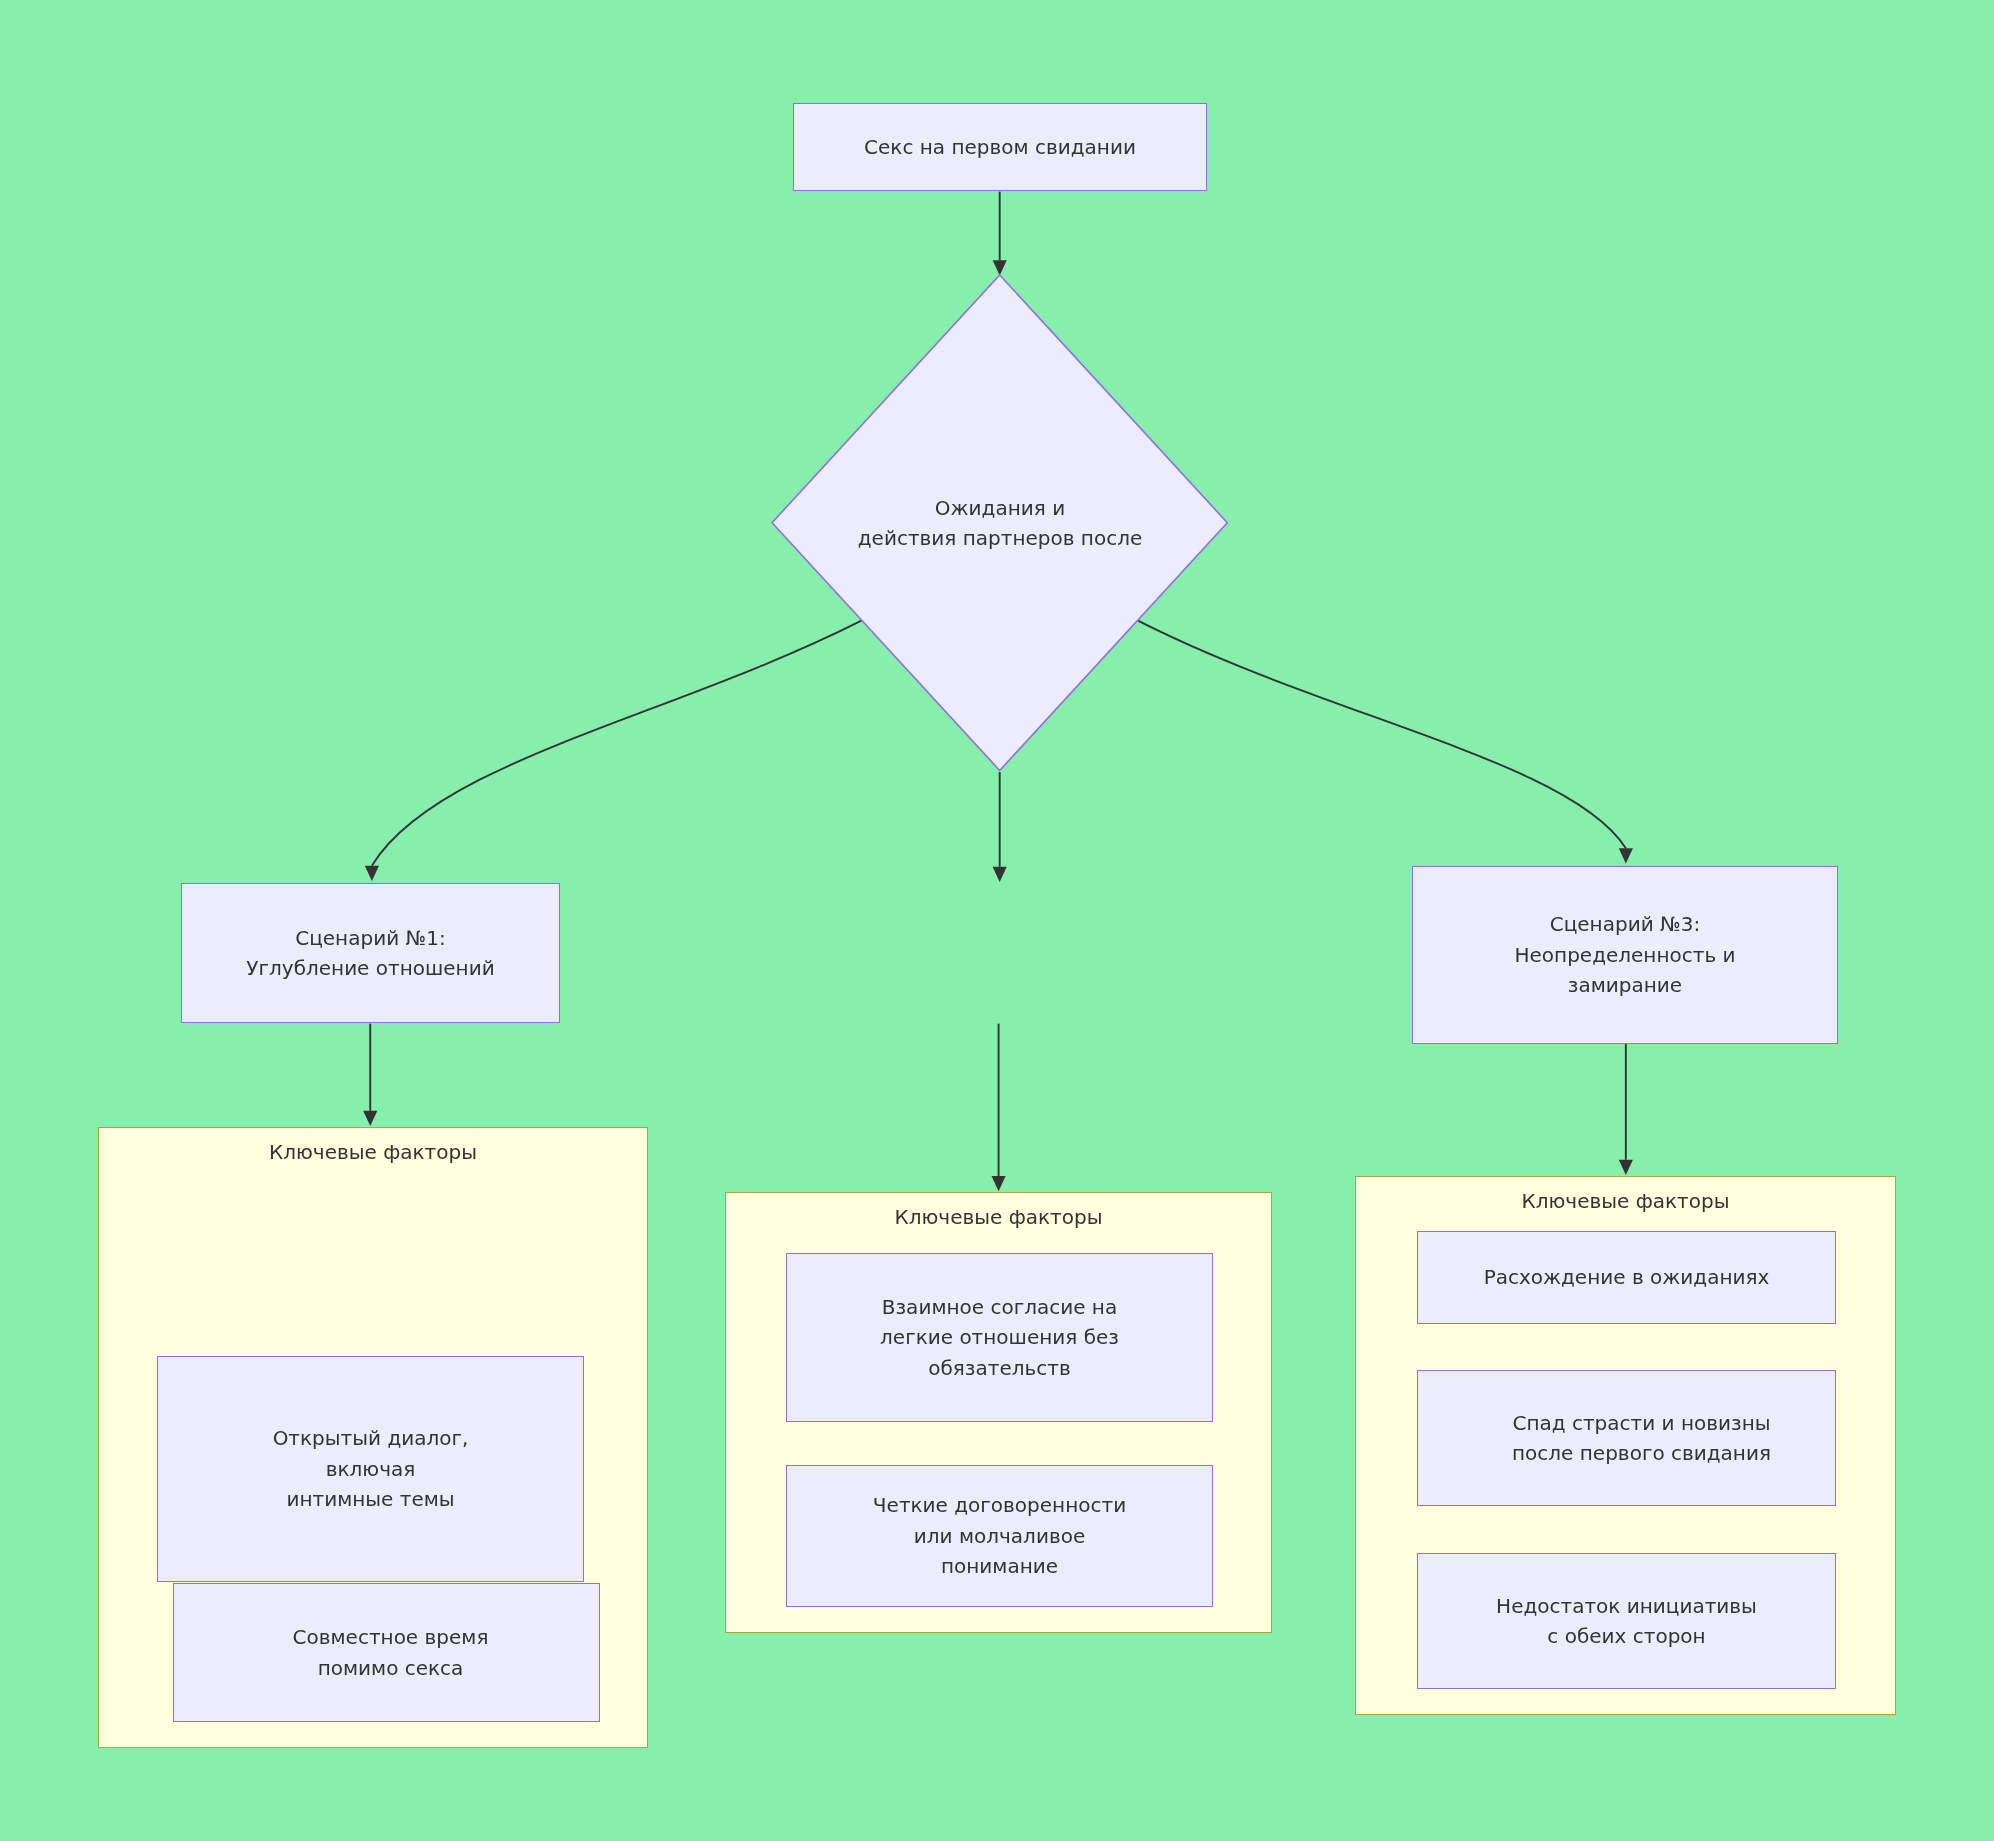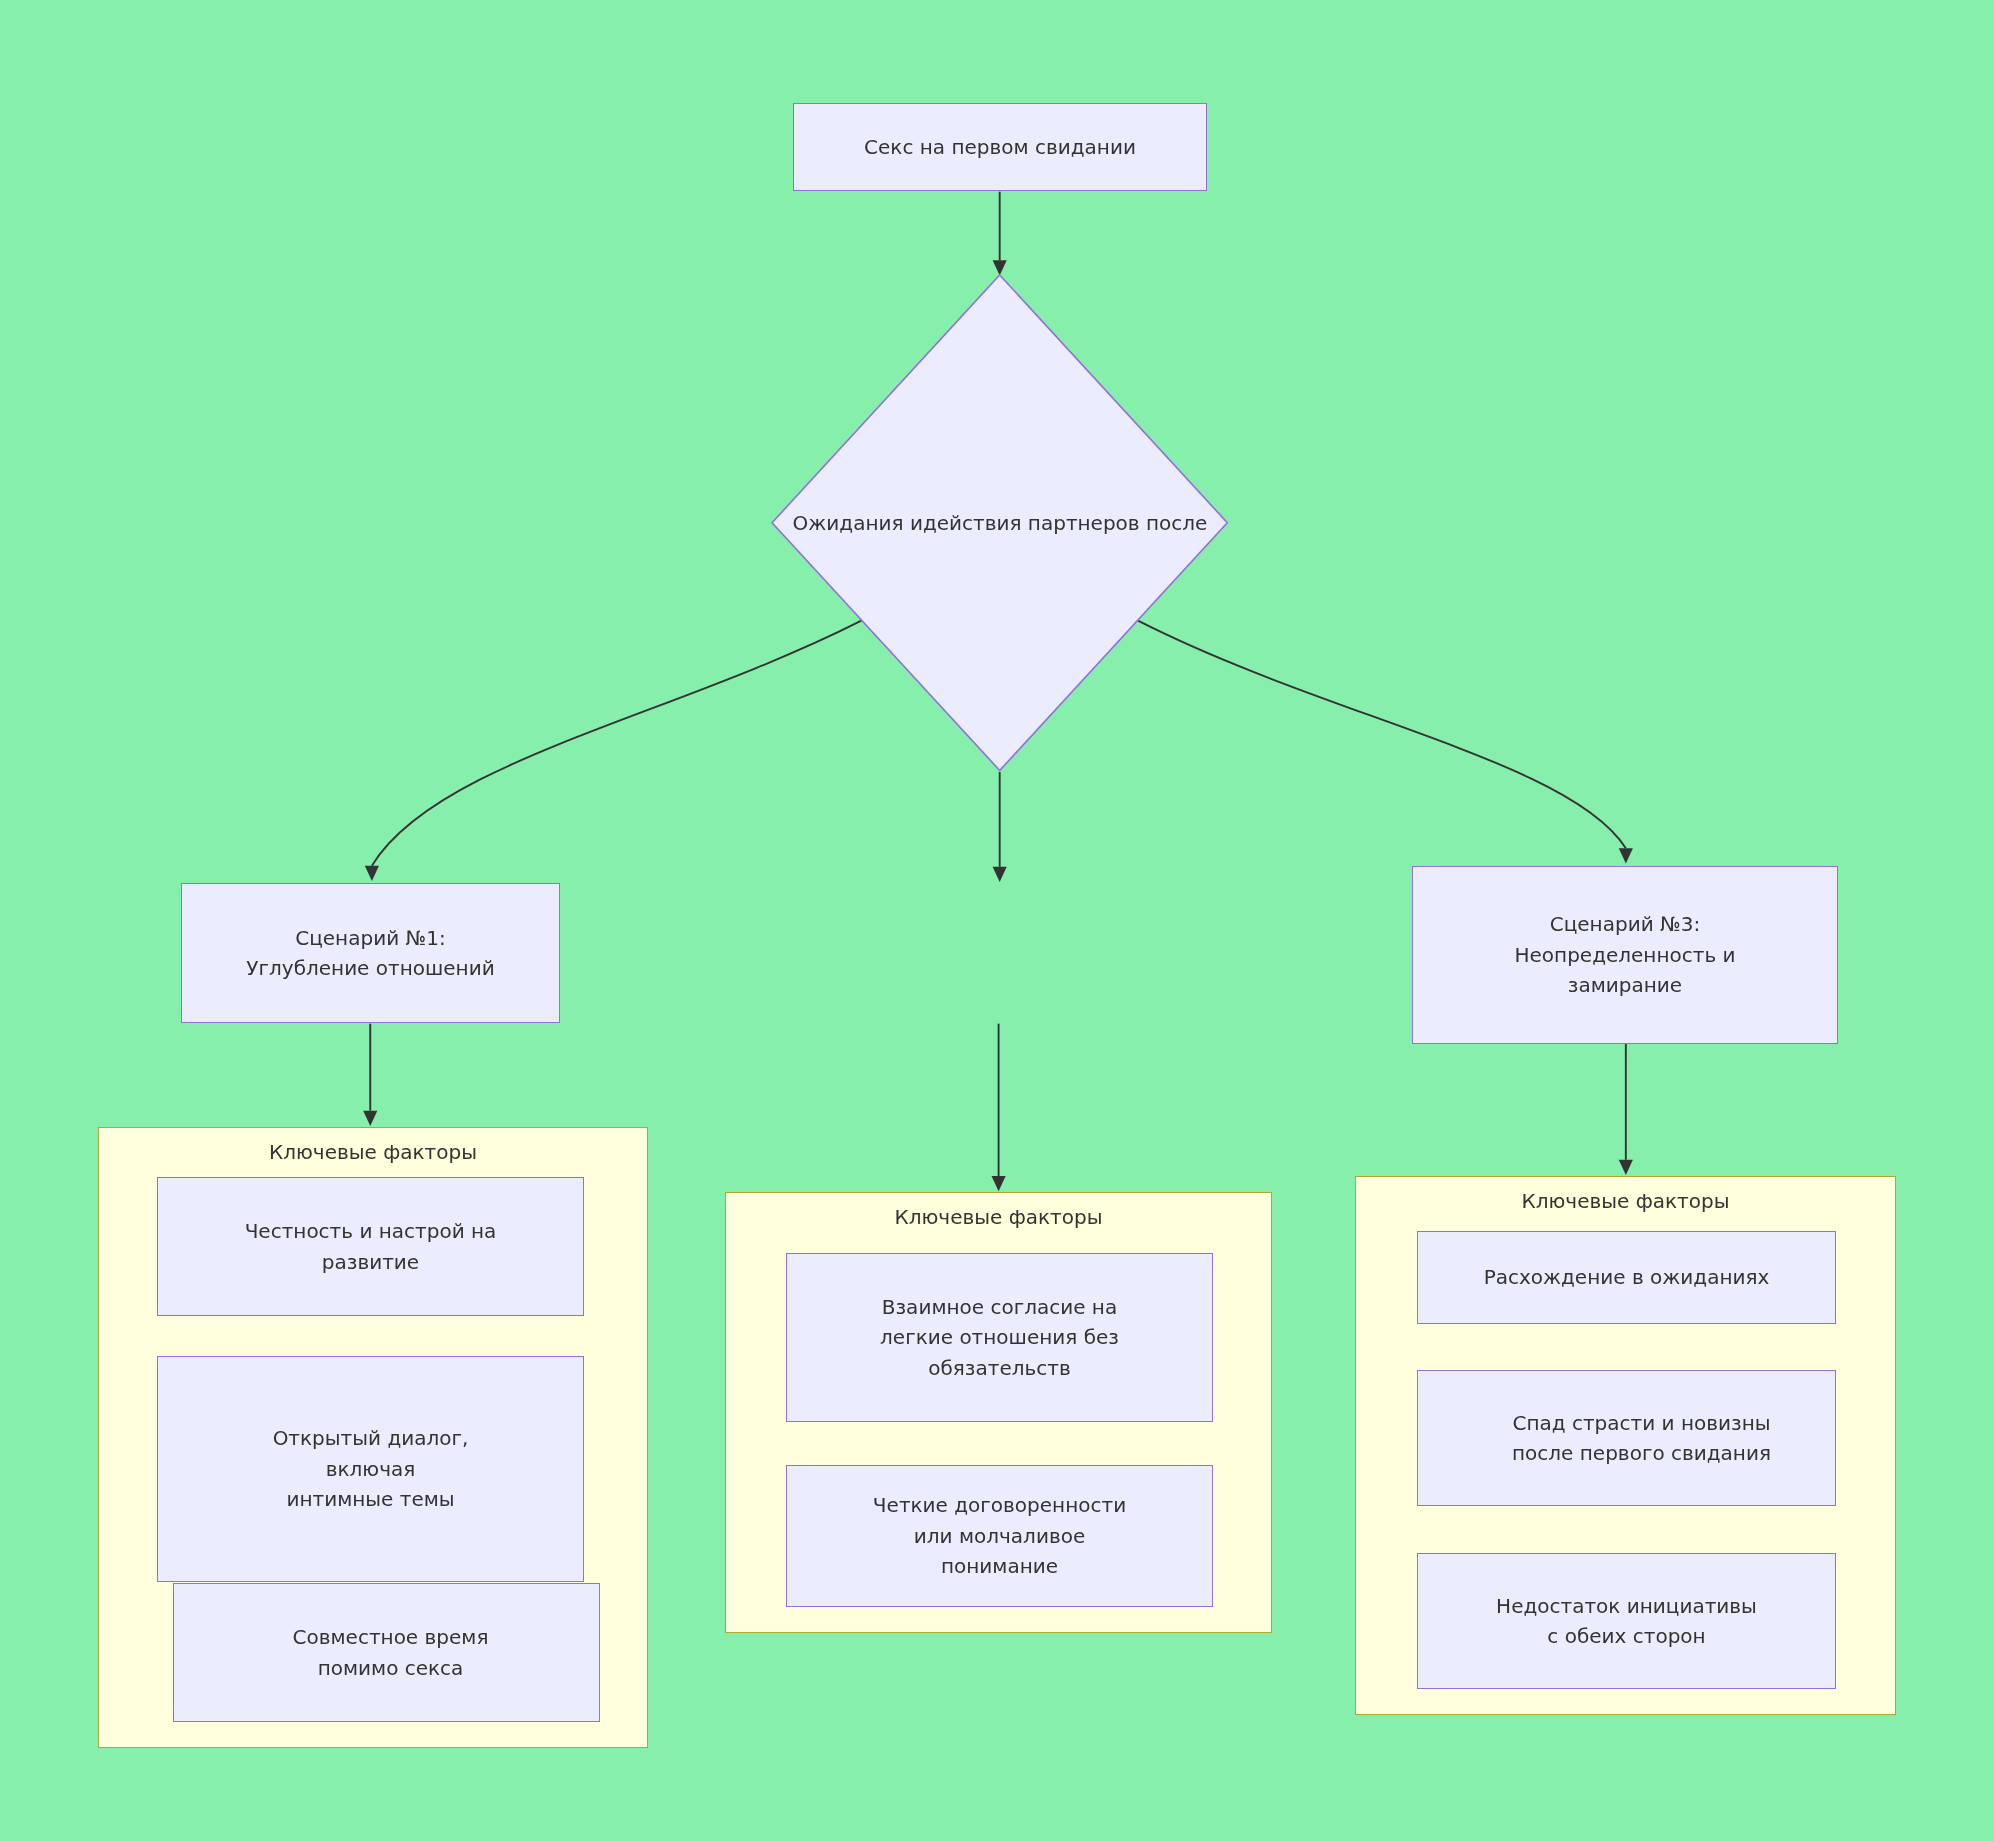--- a/index.html
+++ b/index.html
@@ -42,21 +42,21 @@
     border: 1.6px solid var(--node-border, #9370DB);
     color: var(--text, #333333);
     font-size: 20px;
     line-height: 30.5px;
     text-align: center;
   }
   .diamond-label {
     position: absolute;
     box-sizing: border-box;
     display: flex;
-    flex-direction: row;
+    flex-direction: column;
     align-items: center;
     justify-content: center;
     color: var(--text, #333333);
     font-size: 20px;
     line-height: 30.5px;
     text-align: center;
   }
   .cluster {
     position: absolute;
     box-sizing: border-box;
@@ -124,24 +124,20 @@
 
 
   <div class="node" style="left:1412px; top:866px; width:426px; height:178px;">
     <span class="line">Сценарий №3:</span>
     <span class="line">Неопределенность и</span>
     <span class="line">замирание</span>
   </div>
 
   <div class="cluster" style="left:98px; top:1127px; width:550px; height:621px;">
     <div class="cluster-title">Ключевые факторы</div>
-    <div class="node" style="left:58px; top:49px; width:427px; height:139px;">
-      <span class="line">Честность и настрой на</span>
-      <span class="line">развитие</span>
-    </div>
     <div class="node" style="left:58px; top:228px; width:427px; height:226px;">
       <span class="line">Открытый диалог,</span>
       <span class="line">включая</span>
       <span class="line">интимные темы</span>
     </div>
     <div class="node" style="left:74px; top:455px; width:427px; height:139px;padding-left:8px;">
       <span class="line">Совместное время</span>
       <span class="line">помимо секса</span>
     </div>
   </div>

